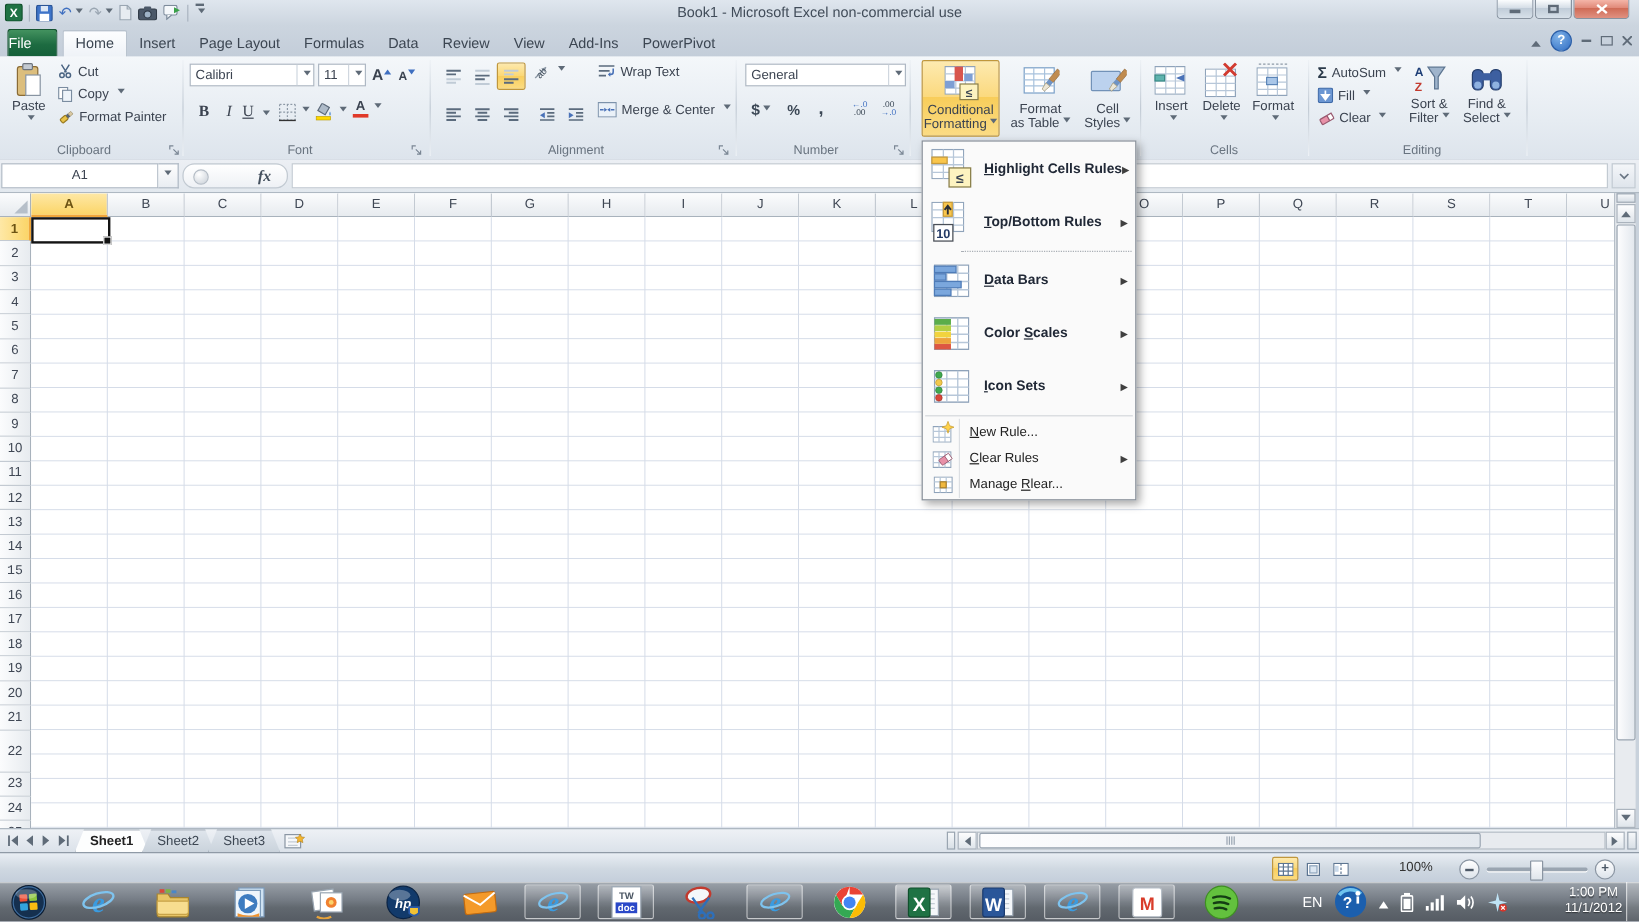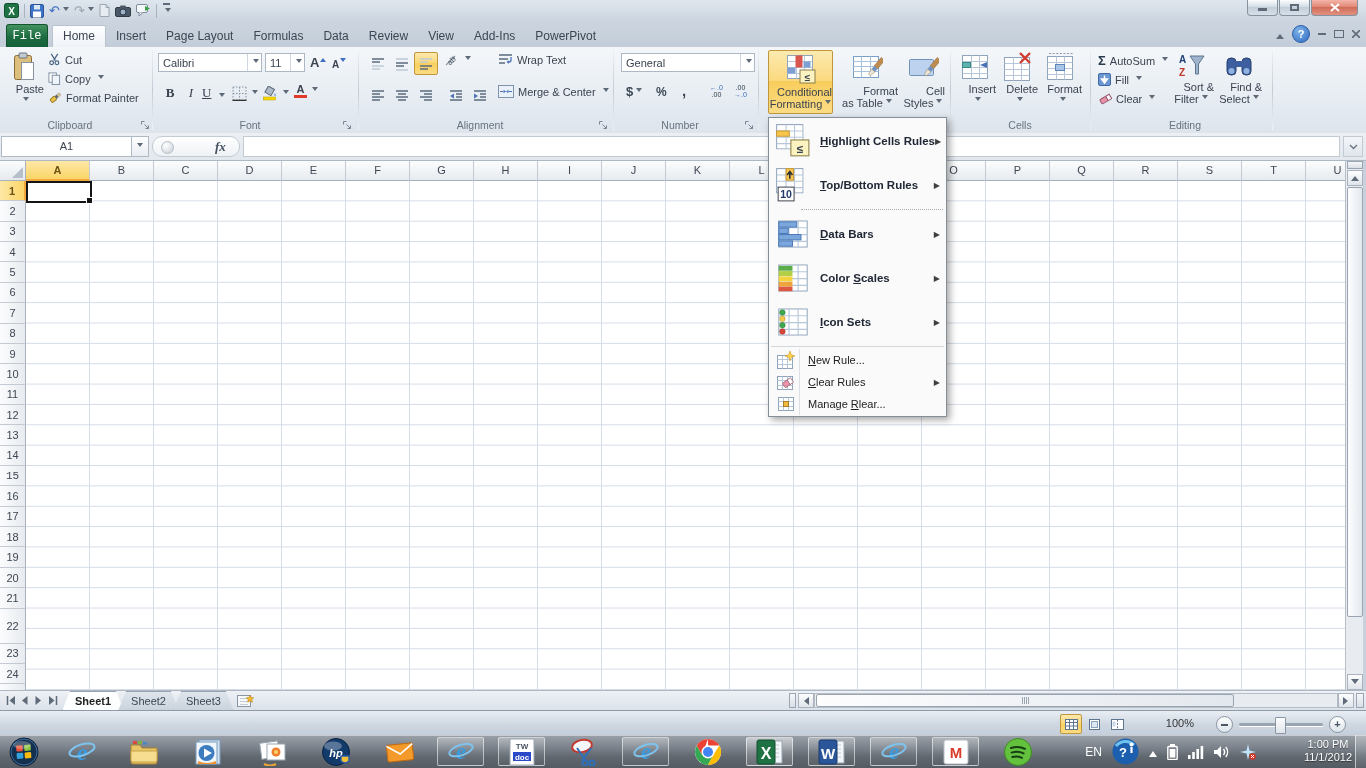--- a/index.html
+++ b/index.html
@@ -12,39 +12,39 @@
   #titlebar{left:0;top:0;width:1366px;height:21px;background:linear-gradient(#dfe6ee,#ccd5df);}
   #qat{left:4px;top:2px;height:17px;display:flex;align-items:center;gap:5px;}
   .qsep{width:1px;height:14px;background:#aab4c0;}
   #title-text{left:0;right:0;top:3px;text-align:center;font-size:12px;color:#414c59;}
   #win-controls{right:8px;top:0;display:flex;}
   .wc{width:29px;height:15px;border:1px solid #87929f;border-top:none;border-radius:0 0 4px 4px;
       background:linear-gradient(#fbfdfe,#d4dde6 45%,#c0ccd8 45%,#d7e0e9);display:flex;align-items:center;justify-content:center;margin-left:1px;}
   .wc-close{width:45px;background:linear-gradient(#f4b5a8,#e08877 45%,#cf6a55 45%,#e09181);}
   
   #tabrow{left:0;top:21px;width:1366px;height:26px;background:linear-gradient(#ccd5df,#c3cdd9);}
-  #file-tab{left:6px;top:3px;width:42px;height:23px;border-radius:3px 3px 0 0;text-align:center;line-height:22px;
-    color:#fff;font-size:12px;background:linear-gradient(#43925f,#1d6b41 55%,#15603a);border:1px solid #14532f;border-bottom:none;box-sizing:border-box;font-family:Liberation Mono, monospace;}
+  #file-tab{left:6px;top:3px;width:42px;height:23px;border-radius:3px 3px 0 0;text-align:left;line-height:22px;
+    color:#fff;font-size:12px;background:linear-gradient(#43925f,#1d6b41 55%,#15603a);border:1px solid #14532f;border-bottom:none;box-sizing:border-box;}
   #tabs{left:52px;top:4px;height:22px;display:flex;}
   .rtab{height:22px;line-height:22px;padding:0 10px;font-size:12px;color:#3c4652;}
   .rtab.active{background:linear-gradient(#fdfeff,#eef2f7);border:1px solid #b9c3ce;border-bottom:none;border-radius:2px 2px 0 0;line-height:20px;}
   #ribbon-win-controls{right:6px;top:26px;display:flex;align-items:center;gap:8px;height:16px;}
   .rwc-glyph{color:#5f6b79;}
   #help-btn{width:16px;height:16px;border-radius:50%;background:radial-gradient(circle at 35% 30%,#7fb2e8,#2f6cc2);color:#fff;
     font-weight:bold;font-size:11px;text-align:center;line-height:16px;border:1px solid #2a5ea8;}
   
   #ribbon{left:0;top:47px;width:1366px;height:86px;background:linear-gradient(#f4f7fa,#e6ecf2 62%,#dde4ec);border-bottom:1px solid #b9c2cd;}
   .gsep{position:absolute;top:3px;height:80px;width:1px;background:linear-gradient(#eef2f6,#c2cbd5,#eef2f6);}
   .glabel{position:absolute;top:72px;font-size:10.5px;color:#68737f;text-align:center;}
   .launcher{position:absolute;top:73px;width:11px;height:11px;}
   .rbtn-label{font-size:11px;color:#3b4350;}
   .ddv::after{content:"";display:inline-block;width:0;height:0;border:3px solid transparent;border-top:4px solid #5e6a77;margin-left:3px;vertical-align:1px;}
   .bigbtn{position:absolute;top:3px;width:62px;height:64px;text-align:center;}
   .bigbtn .ic{margin:2px auto 1px;}
-  .bigbtn .l1{display:block;line-height:12px;text-align:right;}
+  .bigbtn .l1{display:block;line-height:12px;}
   .bigbtn .l2{display:block;line-height:12px;text-align:center;}
   #cf-btn{background:linear-gradient(#fdeab0,#fbd97e 48%,#f8cd5a 48%,#fbdc85);border:1px solid #c0973c;border-radius:2px;box-sizing:border-box;}
   .combo{background:#fff;border:1px solid #aeb8c4;height:19px;display:flex;align-items:center;box-sizing:border-box;}
   .combo .cv{flex:1;padding-left:4px;}
   .combo .ca{width:13px;height:100%;border-left:1px solid #d0d7df;display:flex;align-items:center;justify-content:center;}
   .sbtn{display:flex;align-items:center;justify-content:center;border:1px solid transparent;border-radius:2px;}
   .sbtn.on{background:linear-gradient(#fde9ae,#fbd876 48%,#f9ce5c 48%,#fbdc82);border-color:#c0973c;}
   .tinytxt{font-size:7px;line-height:7px;color:#33404e;text-align:center;}
   
   #fbar{left:0;top:133px;width:1366px;height:28px;background:linear-gradient(#eceff4,#e2e8ee);border-bottom:1px solid #aeb8c2;box-sizing:border-box;}
@@ -182,20 +182,21 @@
             <path d="M3 8.5 L3 12 L7 8.5" fill="#f5f8fb" stroke="#7d8b9b"></path>
             <path d="M9 2 L14 4.5 L9 7 Z" fill="#3aa149"></path>
           </svg>
       </span>
       <span class="qsep"></span>
       <span class="flx" style="flex-direction:column;">
         <span style="width:7px;height:1.5px;background:#5e6a77;"></span>
           <span class="ddv" style="margin-top:1px;"></span>
       </span>
     </div>
+    <div id="title-text" class="abs">Book1  -  Microsoft Excel non-commercial use</div>
     <div id="win-controls" class="abs">
       <div class="wc">
           <span style="width:9px;height:3px;background:#5f6b78;margin-top:4px;"></span>
         </div>
       <div class="wc">
           <span style="width:9px;height:7px;border:2px solid #5f6b78;box-sizing:border-box;"></span>
         </div>
       <div class="wc wc-close">
         <svg width="10" height="9" viewBox="0 0 10 9">
             <path d="M1 1 L9 8 M9 1 L1 8" stroke="#fff" stroke-width="2"></path>

